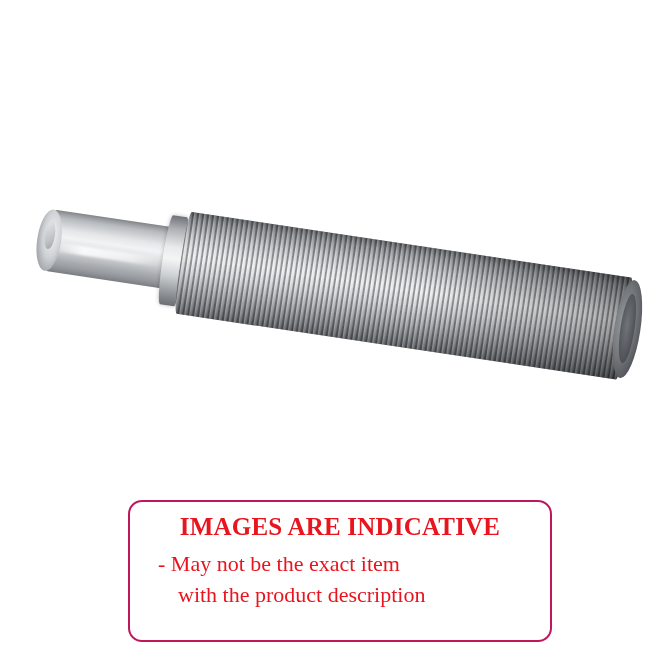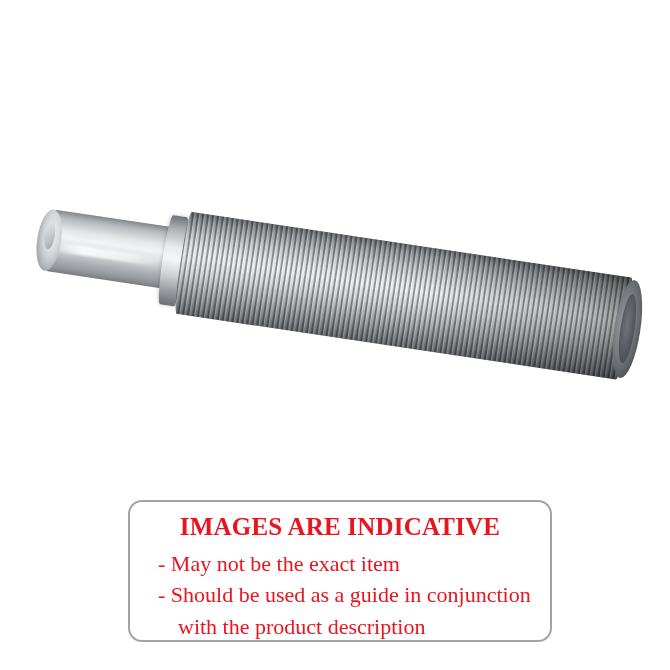--- a/index.html
+++ b/index.html
@@ -190,21 +190,21 @@
     filter: blur(5px);
   }
 
   
   #notice {
     position: absolute;
     left: 128px;
     top: 500px;
     width: 424px;
     height: 142px;
-    border: 2px solid #a3a3a3;
+    border: 2px solid #be185d;
     border-radius: 14px;
     background: #ffffff;
     box-sizing: border-box;
     padding: 12px 10px 10px 10px;
     text-align: center;
   }
   #notice-title {
     color: #e8141e;
     font-size: 25px;
     font-weight: bold;
@@ -245,17 +245,16 @@
       </div>
       <div id="end-face"></div>
       <div id="end-face-ring"></div>
     </div>
 
   </div>
 
   <div id="notice">
     <div id="notice-title">IMAGES ARE INDICATIVE</div>
     <div class="notice-line">- May not be the exact item</div>
-    <div class="notice-line">- Should be used as a guide in conjunction</div>
     <div class="notice-line indent">with the product description</div>
   </div>
 
 </div>
 
 </body></html>

